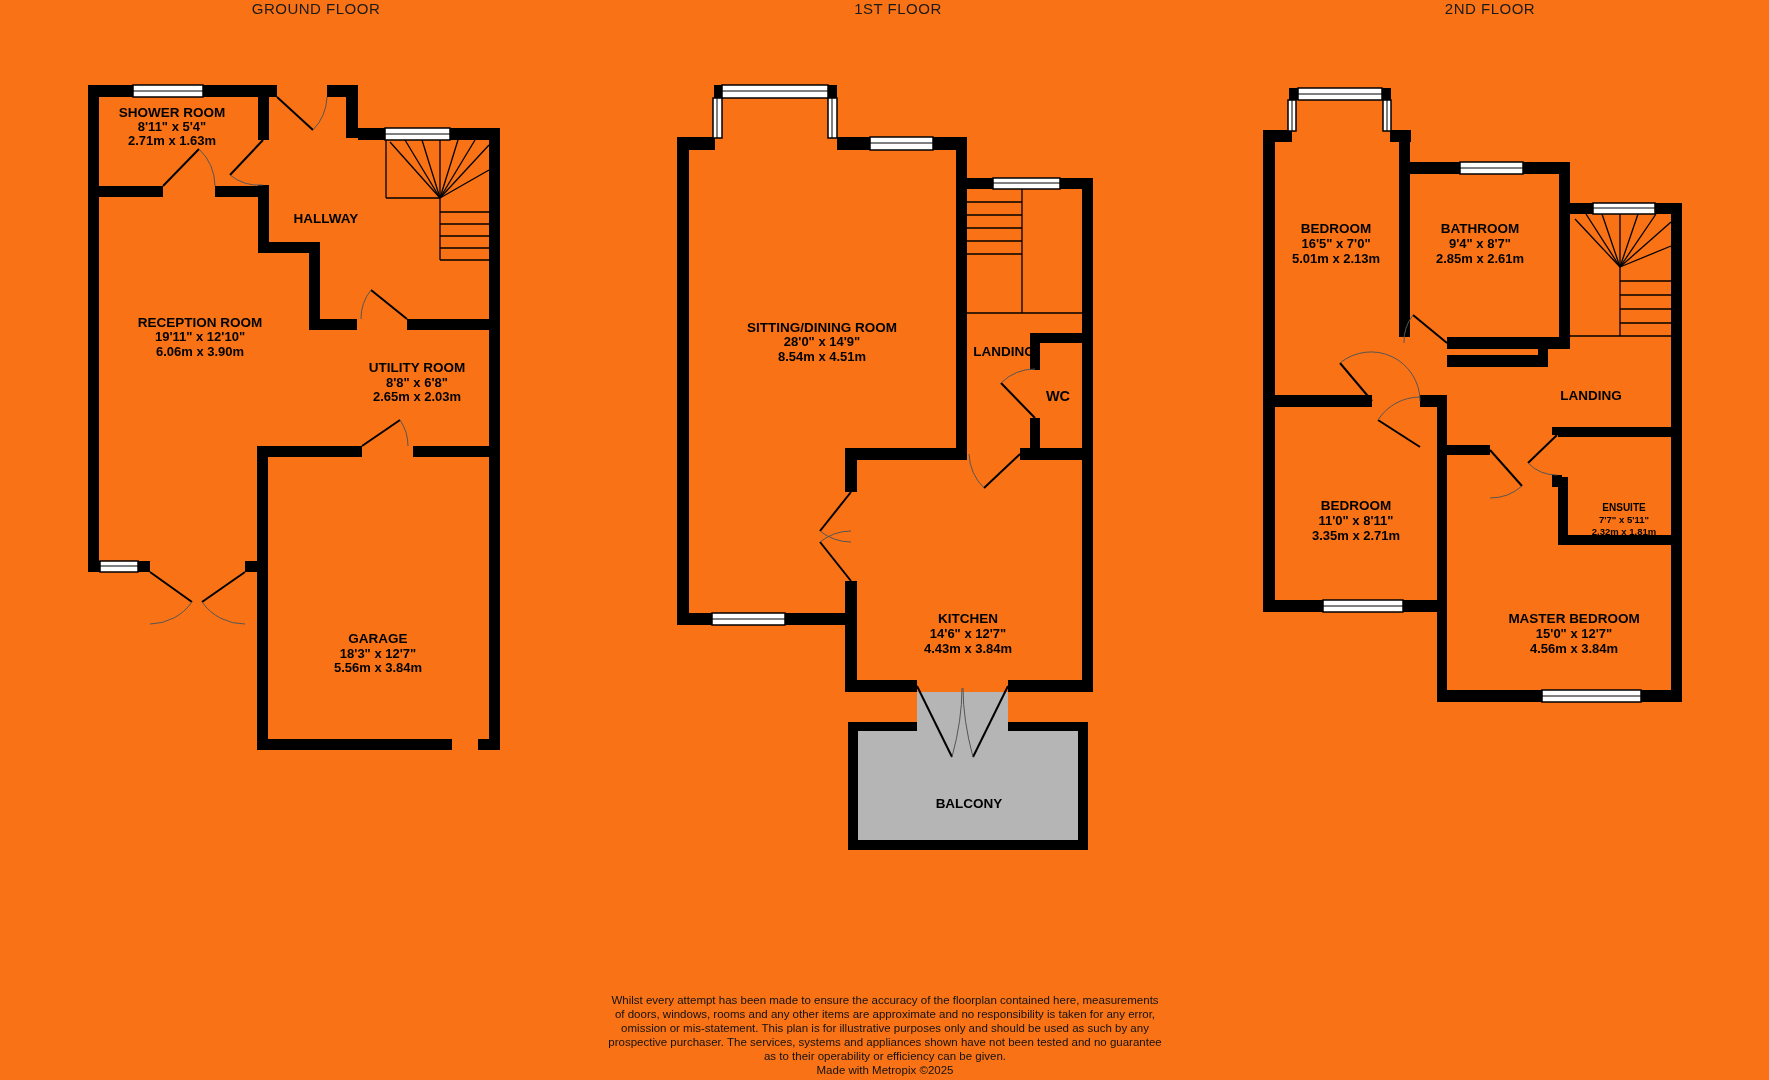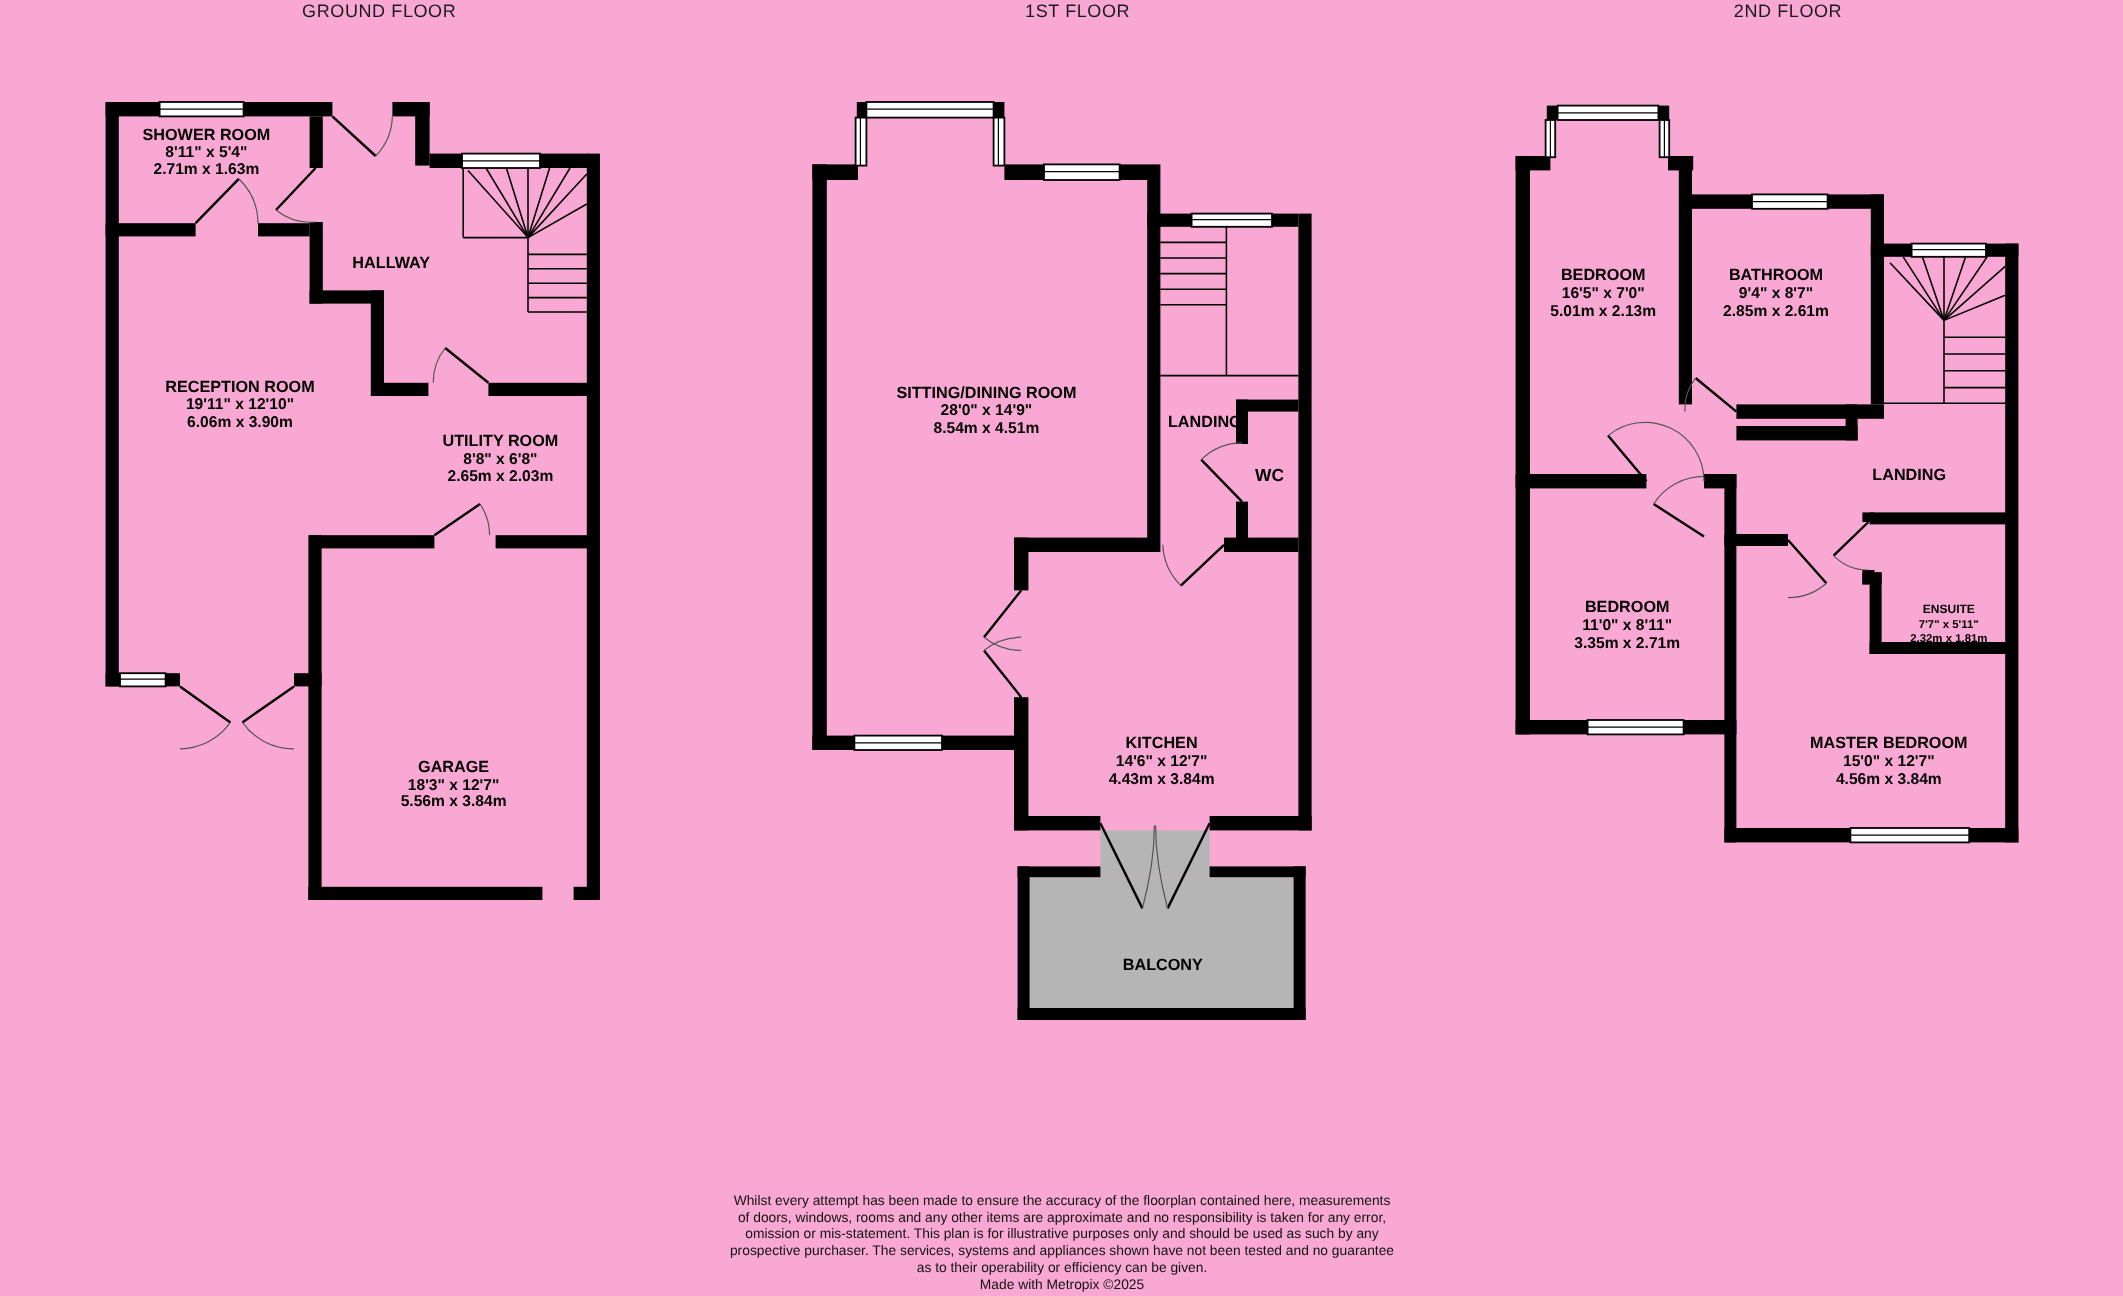--- a/index.html
+++ b/index.html
@@ -1,16 +1,16 @@
 <!DOCTYPE html>
 <html><head>
 <meta charset="utf-8">
 <style>
   html,body{margin:0;padding:0;background:#ffffff;}
-  #stage{position:relative;width:1769px;height:1080px;background:#f9a8d4;overflow:hidden;}
+  #stage{position:relative;width:1769px;height:1080px;background:#f97316;overflow:hidden;}
   svg{position:absolute;left:0;top:0;}
   text{font-family:"Liberation Sans",sans-serif;fill:#000;text-anchor:middle;}
   .floor-title{font-size:15px;letter-spacing:.5px;fill:#1a1a1a;}
   .room-name{font-size:13.5px;font-weight:bold;}
   .room-dim{font-size:13px;font-weight:bold;}
   .room-name-sm{font-size:10px;font-weight:bold;}
   .room-dim-sm{font-size:9.5px;font-weight:bold;}
   .wall{fill:#000;}
   .tline{stroke:#000;stroke-width:1.3;fill:none;}
   .leaf{stroke:#000;stroke-width:2;fill:none;}

